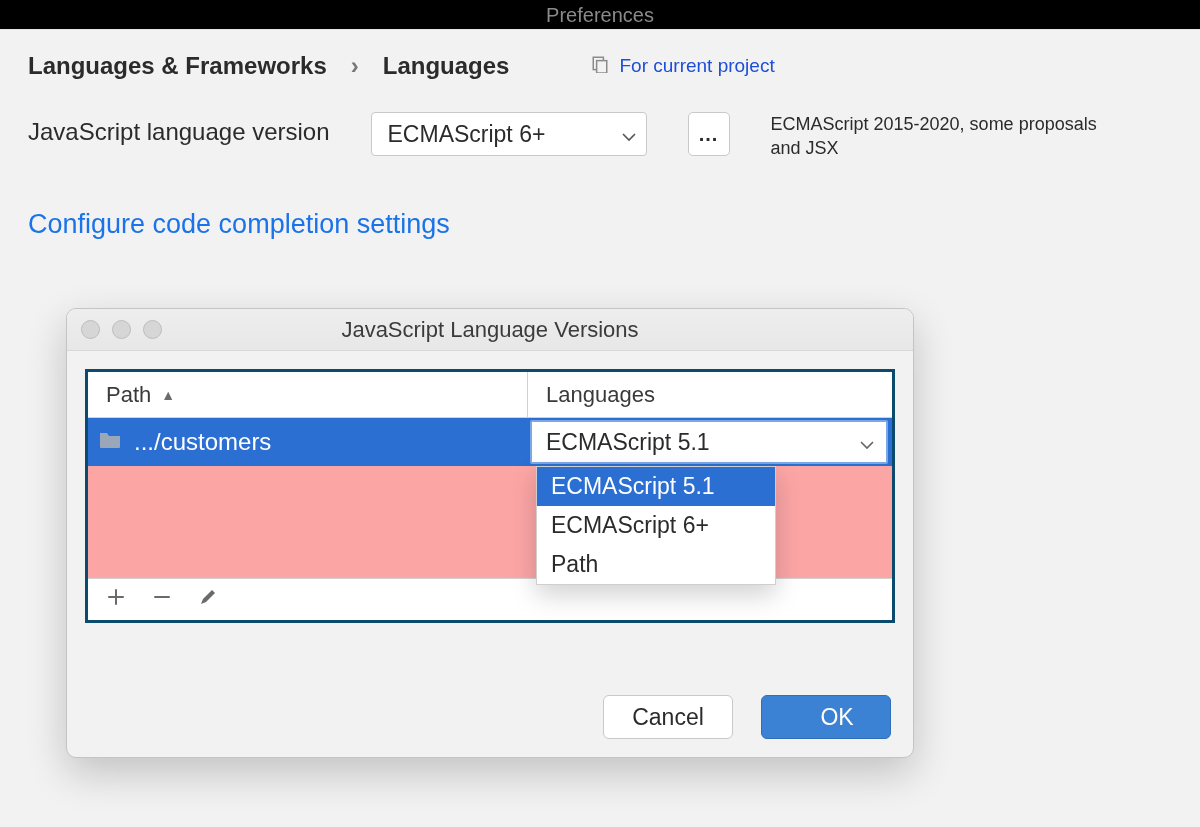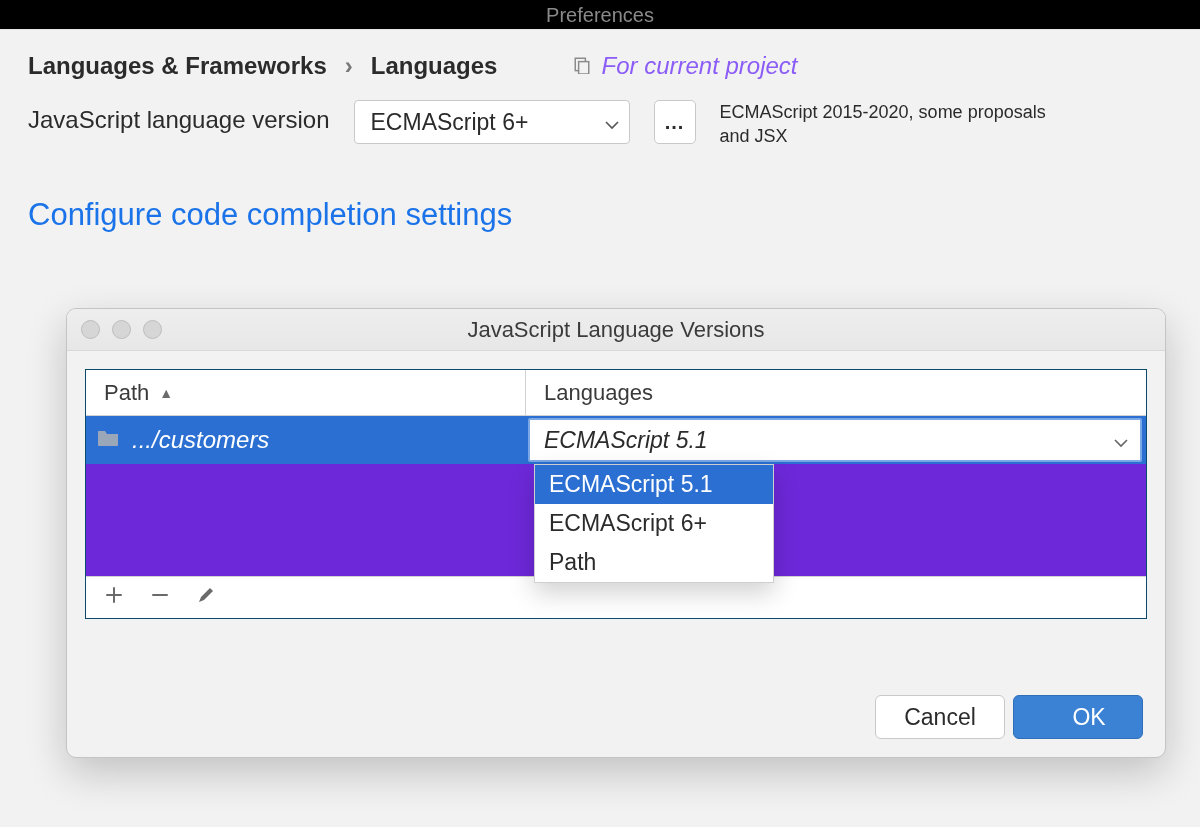--- a/index.html
+++ b/index.html
@@ -20,43 +20,42 @@
     color: #8a8a8a;
     background: #000000;
     border-bottom: 1px solid #e4e4e4;
   }
 
   .content { padding: 22px 28px 0 28px; }
 
   .breadcrumb {
     display: flex;
     align-items: center;
-    gap: 18px;
+    gap: 24px;
     font-size: 24px;
-    margin-bottom: 20px;
+    margin-bottom: 32px;
     text-align: right;
   }
   .breadcrumb .crumb { font-weight: 700; }
   .breadcrumb .sep { color: #777; font-weight: 600; }
   .breadcrumb .scope {
     display: flex;
     align-items: center;
     gap: 10px;
     margin-left: 58px;
-    color: #8b5cf6;
-    font-size: 24px;
+    color: #1d4ed8;
+    font-size: 19px;
     font-weight: 400;
-    font-style: italic;
   }
   .scope-icon svg { width: 18px; height: 18px; }
 
   .lang-row {
     display: flex;
     align-items: flex-start;
-    gap: 24px;
+    gap: 41px;
     font-size: 24px;
     margin-bottom: 48px;
   }
   .lang-row .label { padding-top: 6px; color: #2b2b2b; }
   .select-main {
     display: flex;
     align-items: center;
     justify-content: space-between;
     height: 44px;
     border: 1px solid #c9c9c9;
@@ -83,30 +82,30 @@
     cursor: default;
   }
   .desc {
     font-size: 18px;
     color: #2b2b2b;
     line-height: 1.35;
     max-width: 340px;
   }
 
   .link {
-    font-size: 31px;
+    font-size: 27px;
     color: #1a73e8;
     cursor: pointer;
   }
 
   .dialog {
     position: absolute;
     left: 66px;
     top: 308px;
-    width: 1100px;
+    width: 848px;
     height: 450px;
     background: #f2f2f2;
     border: 1px solid #c4c4c4;
     border-radius: 10px;
     box-shadow: 0 15px 40px rgba(0,0,0,0.20);
   }
   .titlebar {
     height: 42px;
     background: linear-gradient(#eeeeee, #e7e7e7);
     border-bottom: 1px solid #d8d8d8;
@@ -124,22 +123,22 @@
   .traffic span {
     width: 19px; height: 19px; border-radius: 50%;
     background: #d6d6d6; border: 1px solid #bdbdbd;
   }
   .titlebar .title {
     flex: 1; text-align: center; font-size: 22px; color: #3b3b3b;
   }
 
   .table-wrap {
     margin: 18px 18px 0 18px;
-    border: 1px solid #0c4a6e;
-    background: #6d28d9;
+    border: 3px solid #0c4a6e;
+    background: #fca5a5;
   }
   .thead {
     display: flex;
     height: 46px;
     align-items: center;
     font-size: 22px;
     color: #3a3a3a;
     border-bottom: 1px solid #d2d2d2;
     background: #fff;
   }
@@ -153,21 +152,20 @@
     height: 100%;
   }
   .th-lang { flex: 1; padding-left: 18px; }
   .sort-icon { font-size: 14px; color: #6b6b6b; }
 
   .tbody { height: 160px; position: relative; }
   .row {
     display: flex;
     align-items: stretch;
     height: 48px;
-    font-style: italic;
   }
   .cell-path {
     flex: 0 0 440px;
     display: flex;
     align-items: center;
     gap: 12px;
     padding-left: 10px;
     background: #2a6fd1;
     color: #fff;
     font-size: 24px;
@@ -217,21 +215,21 @@
     background: #fff;
   }
   .toolbar .tbtn { cursor: default; }
   .toolbar svg { width: 20px; height: 20px; }
 
   .dialog-buttons {
     position: absolute;
     right: 22px;
     bottom: 18px;
     display: flex;
-    gap: 8px;
+    gap: 28px;
   }
   .btn {
     height: 44px;
     min-width: 130px;
     border-radius: 6px;
     font-size: 23px;
     display: flex;
     align-items: center;
     justify-content: center;
     cursor: default;

